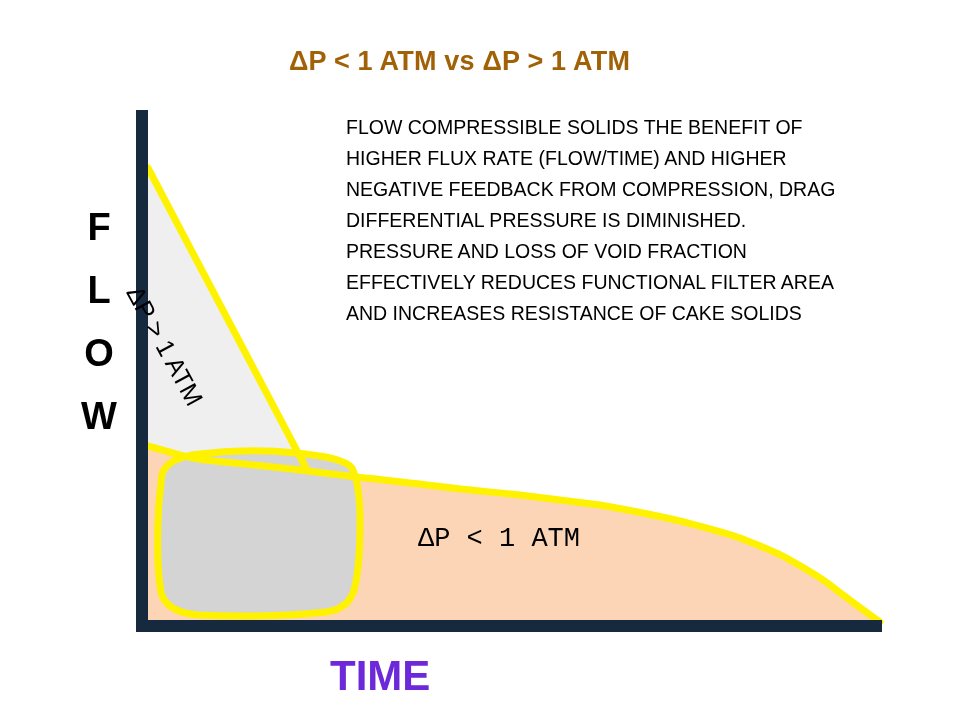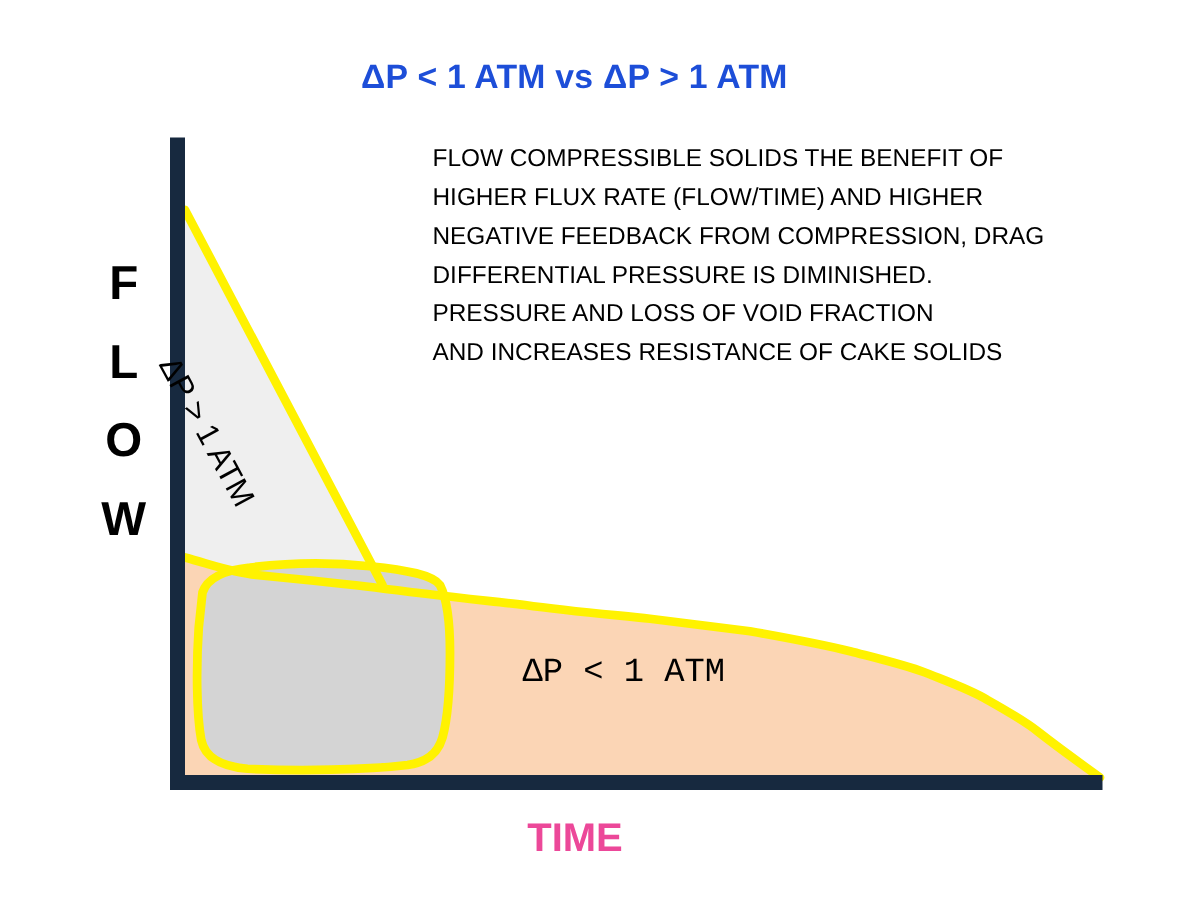--- a/index.html
+++ b/index.html
@@ -21,21 +21,21 @@
   
   #chart-title {
     position: absolute;
     left: 0;
     top: 46px;
     width: 919px;
     text-align: center;
     font-size: 27px;
     font-weight: bold;
     letter-spacing: 0.2px;
-    color: #1d4ed8;
+    color: #a16207;
     white-space: pre;
   }
 
   
   #plot-svg {
     position: absolute;
     left: 0;
     top: 0;
     width: 960px;
     height: 720px;
@@ -68,24 +68,23 @@
     color: #000000;
   }
   #y-axis-title .ylet {
     display: block;
   }
   #x-axis-title {
     position: absolute;
     left: 330px;
     top: 652px;
     width: 260px;
-    text-align: center;
-    font-size: 32px;
+    font-size: 42px;
     font-weight: bold;
-    color: #ec4899;
+    color: #6d28d9;
     white-space: pre;
   }
 
   
   #label-high-dp {
     position: absolute;
     left: 146px;
     top: 281px;
     width: 150px;
     font-size: 25px;
@@ -181,16 +180,17 @@
   </div>
 
   <div id="x-axis-title">TIME</div>
 
   <div id="annotation-block">
     <div class="ann-line">FLOW COMPRESSIBLE SOLIDS THE BENEFIT OF</div>
     <div class="ann-line">HIGHER FLUX RATE (FLOW/TIME) AND HIGHER</div>
     <div class="ann-line">NEGATIVE FEEDBACK FROM COMPRESSION, DRAG</div>
     <div class="ann-line">DIFFERENTIAL PRESSURE IS DIMINISHED.</div>
     <div class="ann-line">PRESSURE AND LOSS OF VOID FRACTION</div>
+    <div class="ann-line">EFFECTIVELY REDUCES FUNCTIONAL FILTER AREA</div>
     <div class="ann-line">AND INCREASES RESISTANCE OF CAKE SOLIDS</div>
   </div>
 
 </div>
 
 </body></html>

